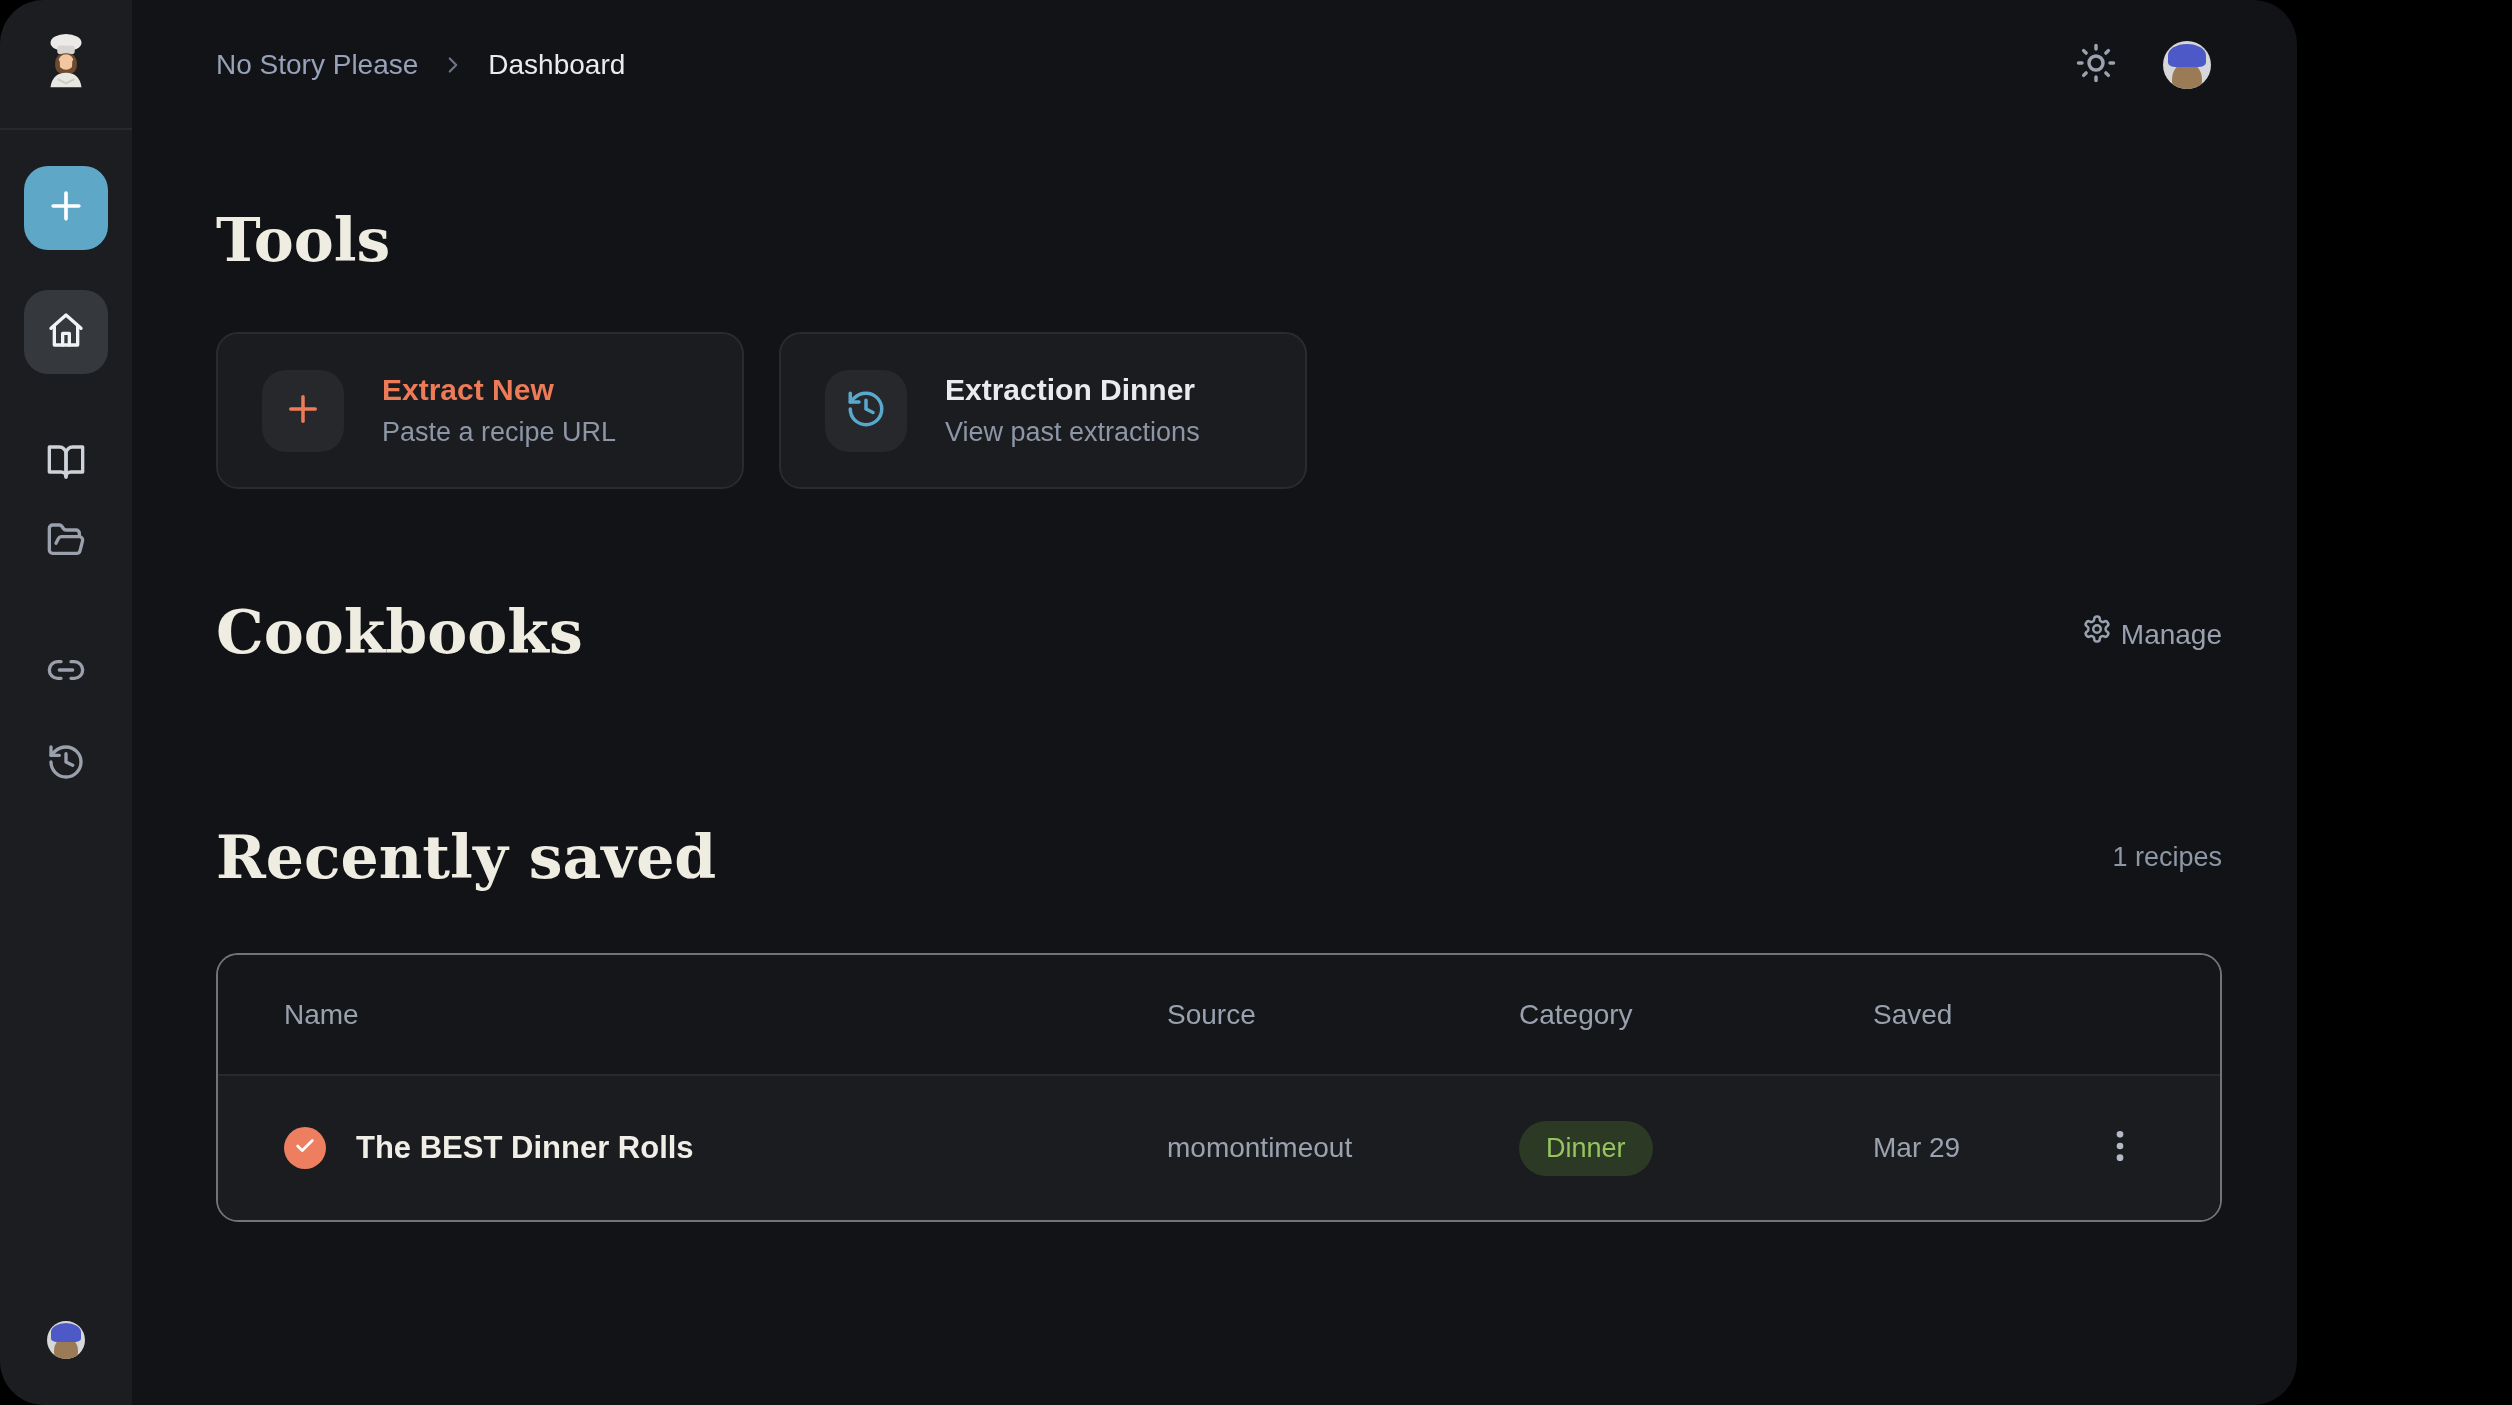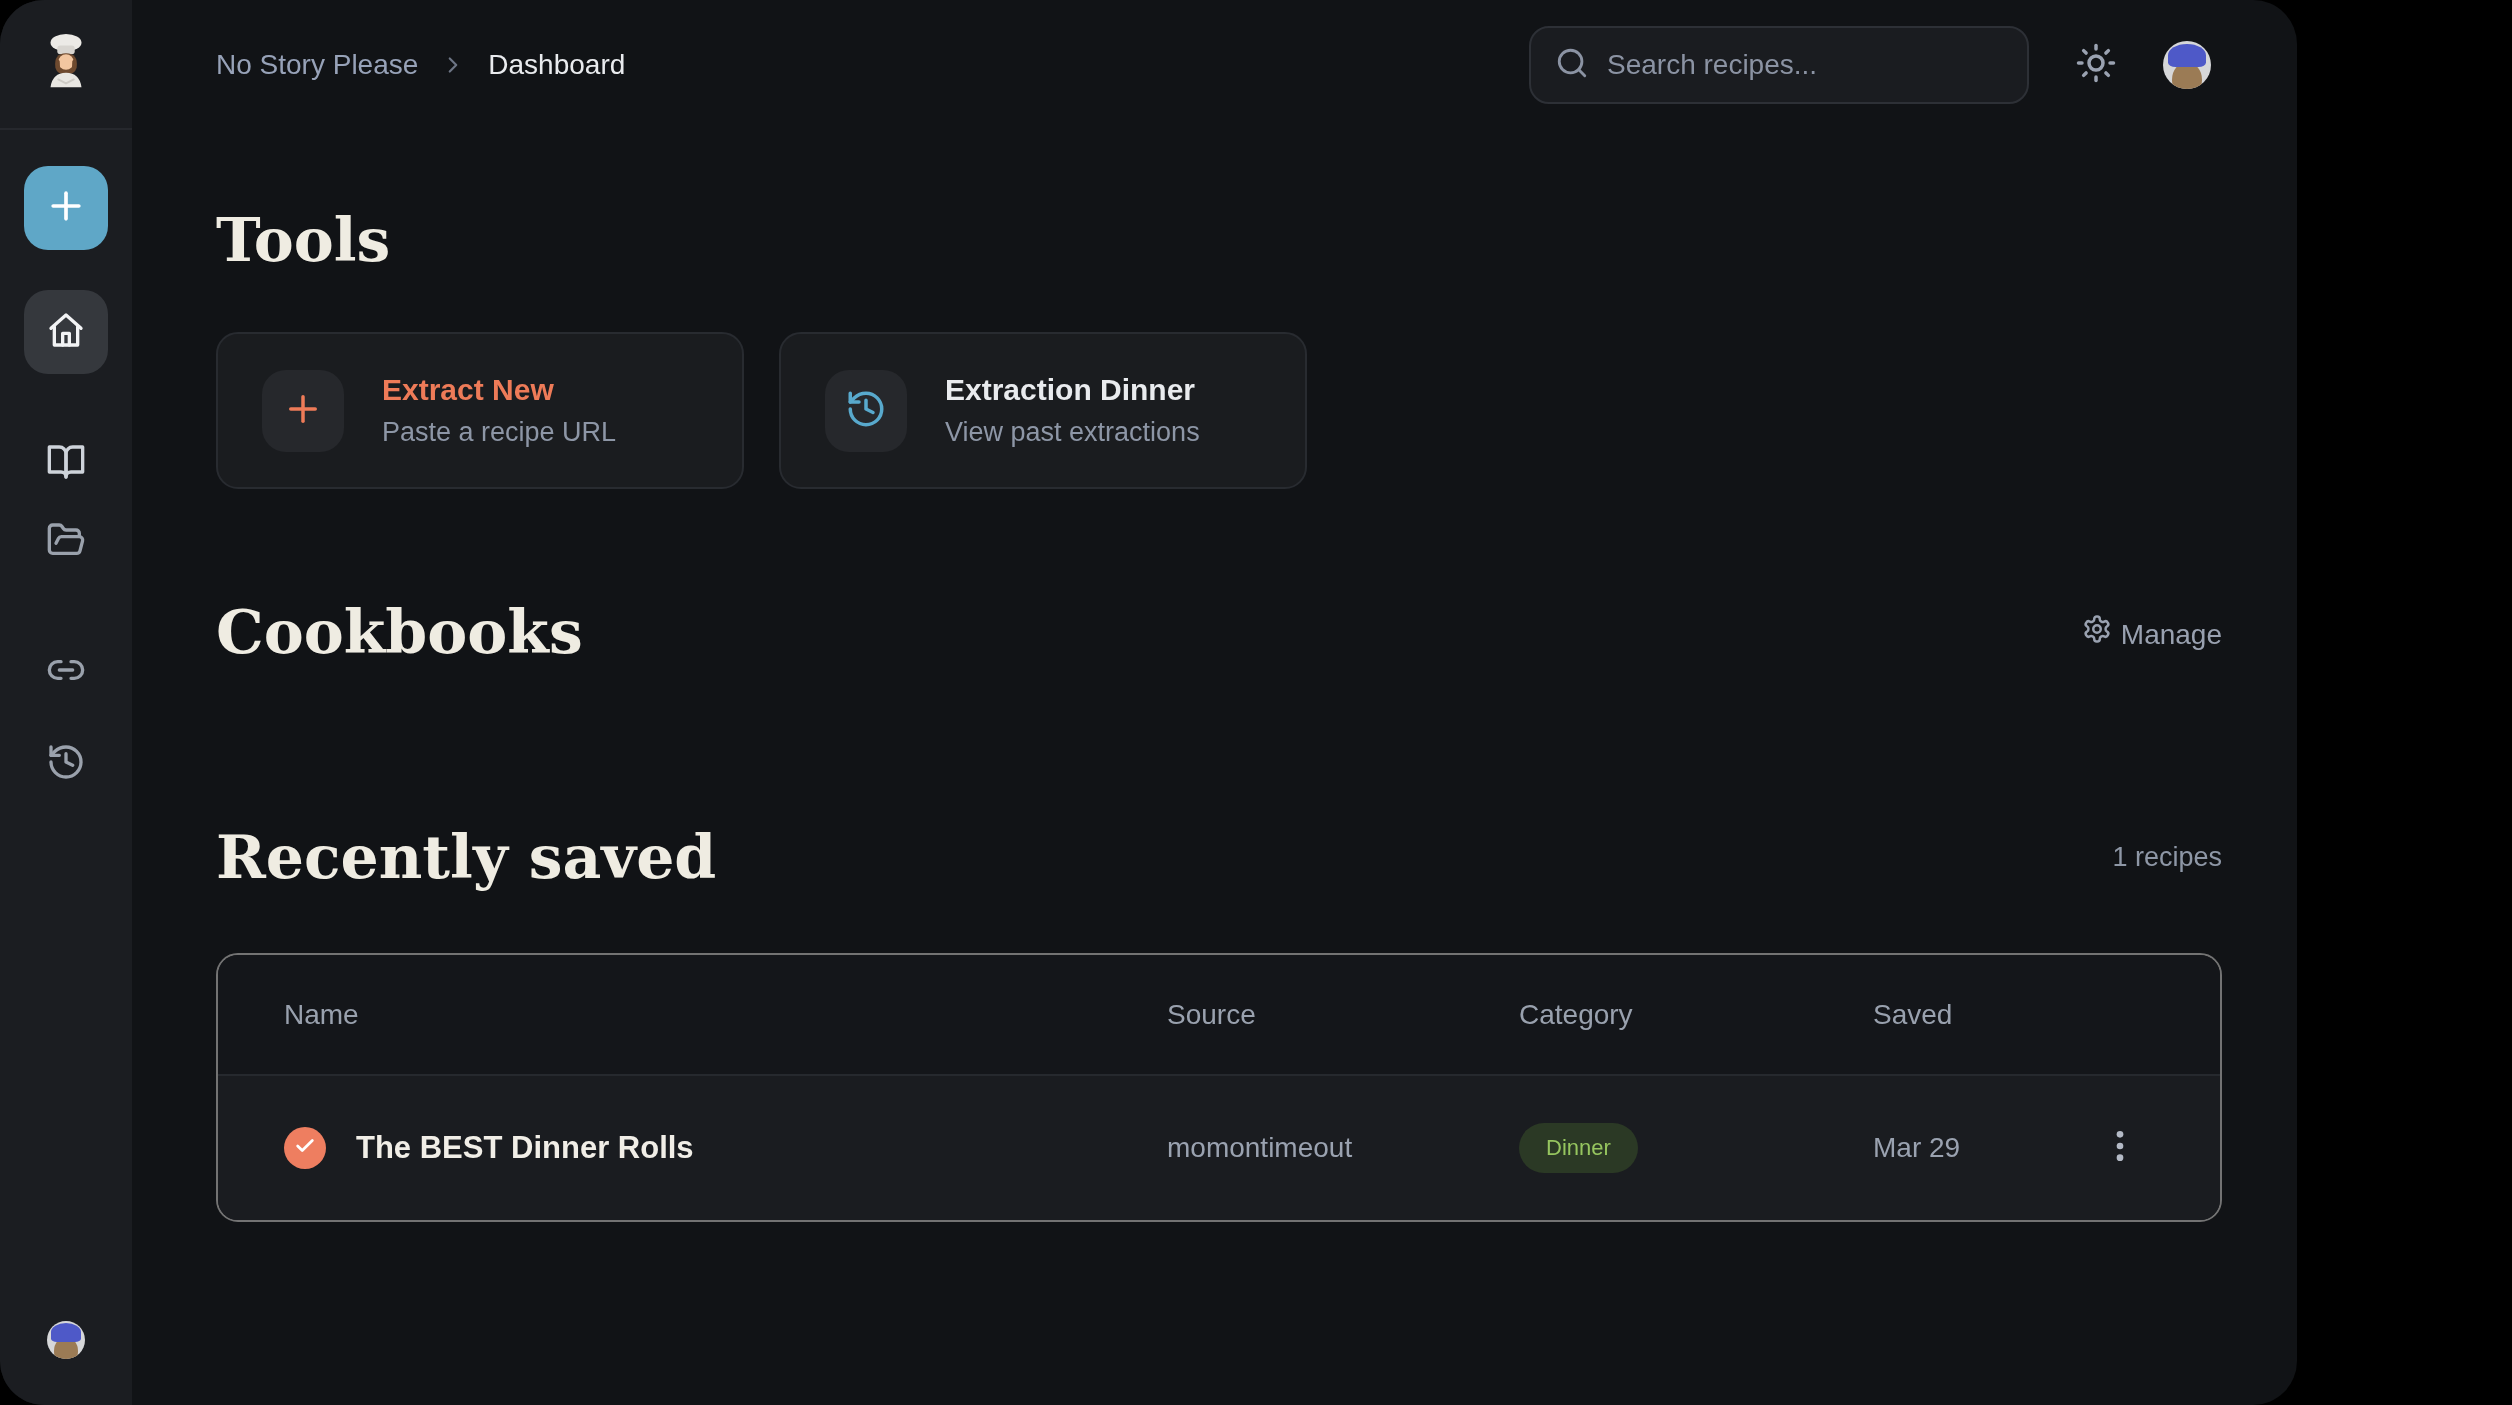--- a/index.html
+++ b/index.html
@@ -91,21 +91,21 @@
          align-items:center; padding-left:66px;}
   .thead{height:121px; background:var(--theadbg); border-bottom:2px solid #26292e;
          color:#99a1ae; font-size:28px;}
   .trow{height:144px; background:var(--rowbg); cursor:pointer;}
   .name-cell{display:flex; align-items:center; gap:30px;}
   .check-circle{width:42px; height:42px; border-radius:50%; background:var(--check);
                 display:flex; align-items:center; justify-content:center; color:#fff; flex:0 0 auto;}
   .row-title{font-size:31px; font-weight:bold; color:#f1eee7;}
   .cell-muted{font-size:28px; color:#9aa2b0;}
   .badge{display:inline-block; background:var(--greenbg); color:var(--green);
-         font-size:22px; padding:12px 27px; border-radius:28px;}
+         font-size:27px; padding:12px 27px; border-radius:28px;}
   .kebab{justify-self:center; color:#b4bac6; width:64px; height:64px; display:flex;
          align-items:center; justify-content:center; cursor:pointer;}
 </style>
 </head>
 <body>
 
 <div class="app">
 
   <aside class="sidebar">
     <div class="logo-box">
@@ -191,29 +191,20 @@
         <span class="crumb-root">No Story Please</span>
         <span class="crumb-sep">
           <svg width="26" height="26" viewBox="0 0 24 24" fill="none" stroke="currentColor" stroke-width="2" stroke-linecap="round" stroke-linejoin="round">
               <path d="m9 18 6-6-6-6"></path>
             </svg>
         </span>
         <span class="crumb-current">Dashboard</span>
       </nav>
 
       <div class="header-right">
-        <div class="search">
-          <span>
-            <svg width="34" height="34" viewBox="0 0 24 24" fill="none" stroke="currentColor" stroke-width="2" stroke-linecap="round" stroke-linejoin="round">
-                <circle cx="11" cy="11" r="8"></circle>
-                <path d="m21 21-4.35-4.35"></path>
-              </svg>
-          </span>
-          <input type="text" placeholder="Search recipes..." style="">
-        </div>
 
         <span class="icon-btn">
           <span>
             <svg width="42" height="42" viewBox="0 0 24 24" fill="none" stroke="currentColor" stroke-width="2" stroke-linecap="round" stroke-linejoin="round">
                 <circle cx="12" cy="12" r="4"></circle>
                 <path d="M12 2v2"></path>
                 <path d="M12 20v2"></path>
                 <path d="m4.93 4.93 1.41 1.41"></path>
                 <path d="m17.66 17.66 1.41 1.41"></path>
                 <path d="M2 12h2"></path>

